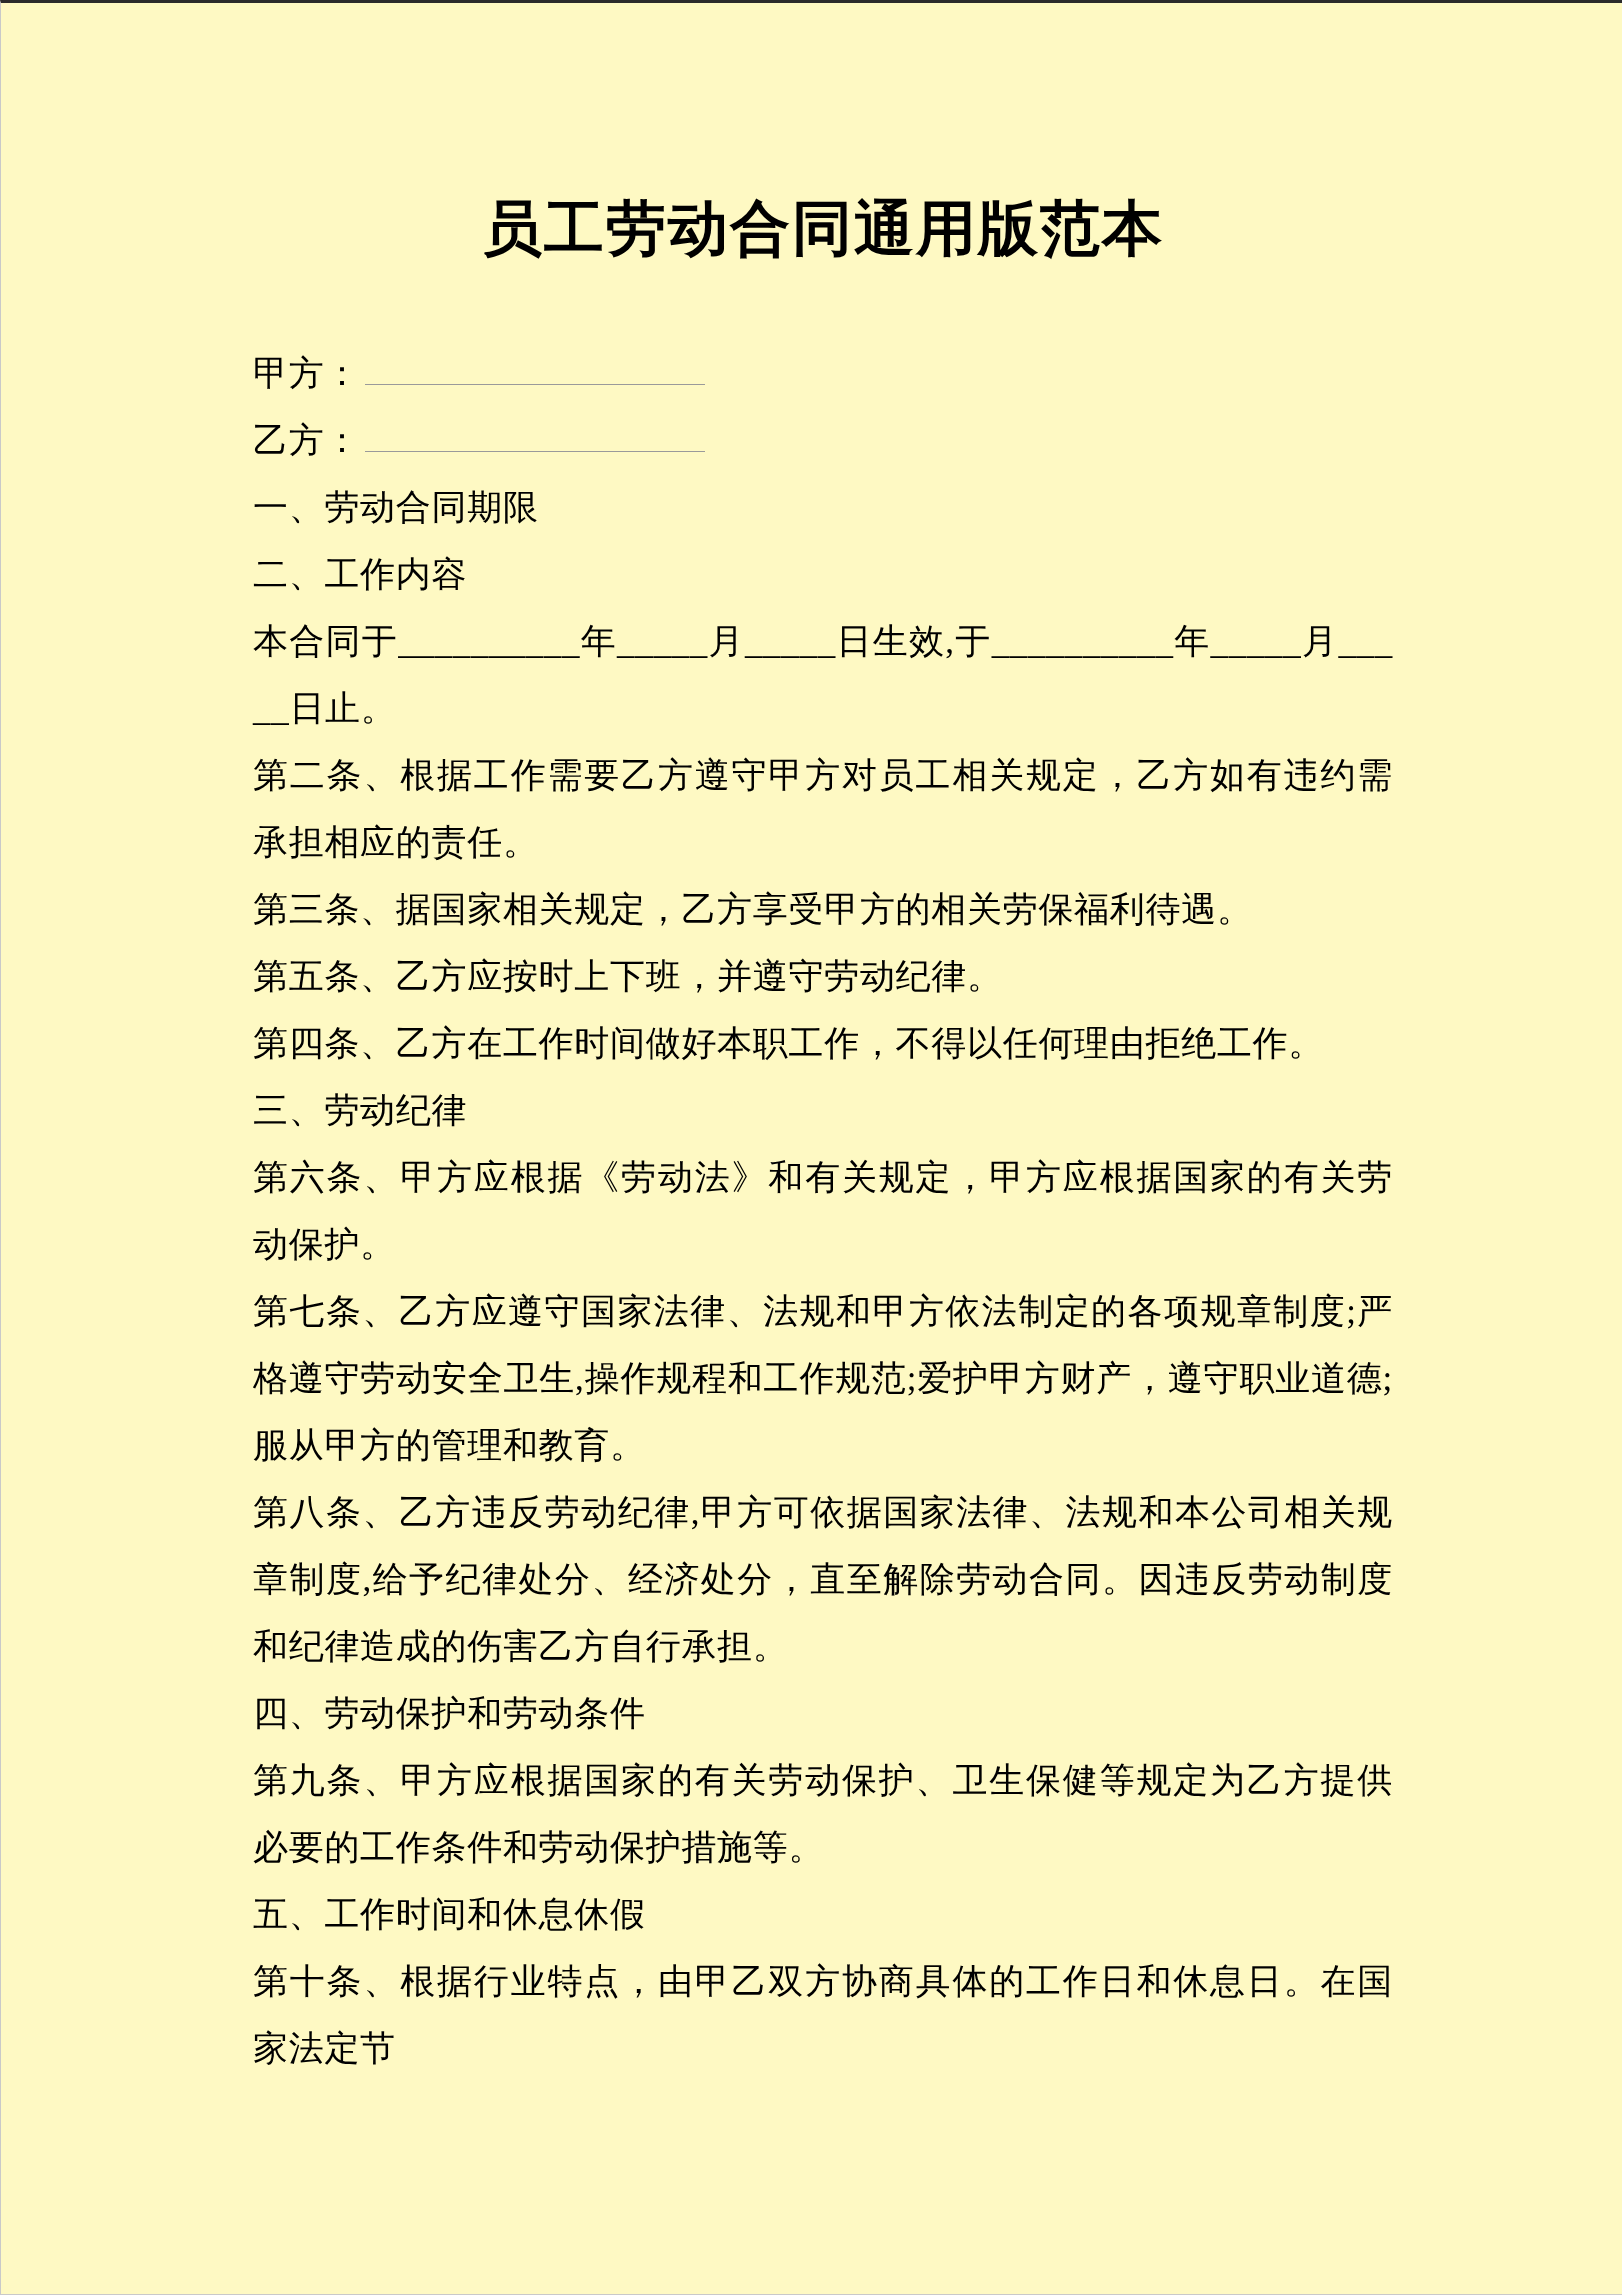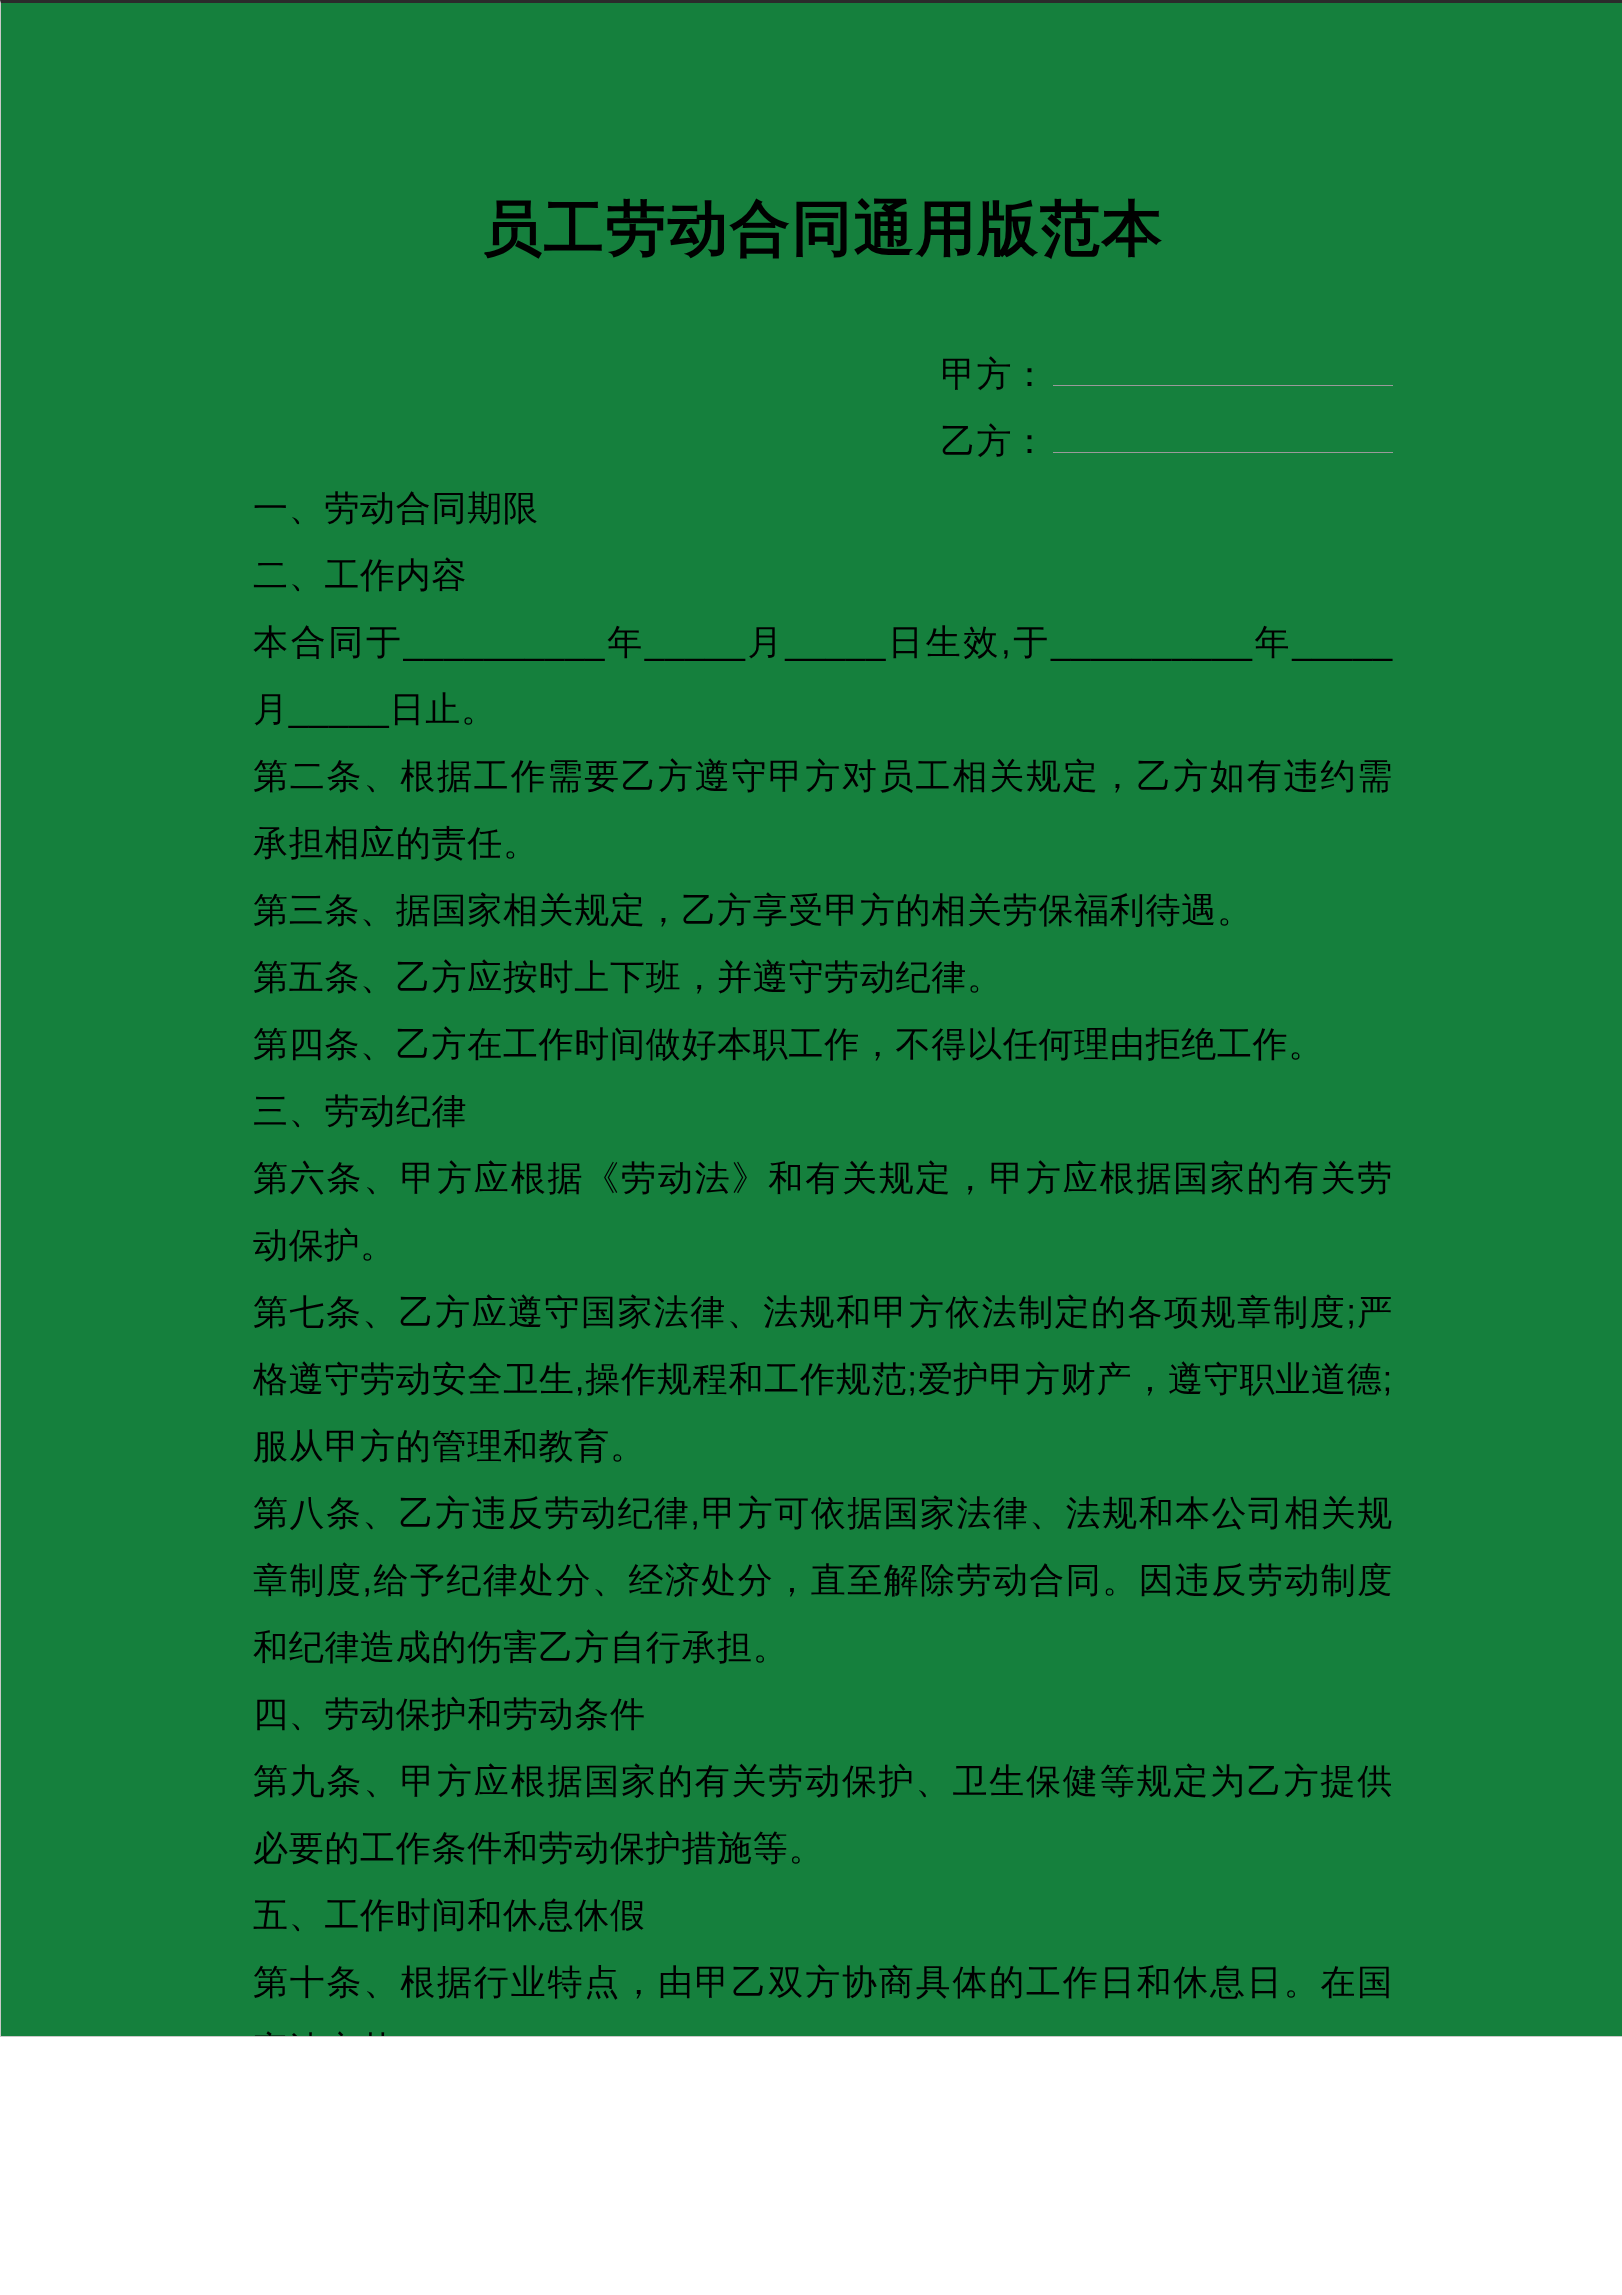--- a/index.html
+++ b/index.html
@@ -3,26 +3,26 @@
 <meta charset="utf-8">
 <style>
   html, body {
     margin: 0;
     padding: 0;
     background: #ffffff;
   }
   .page {
     position: relative;
     width: 1623px;
-    height: 2037px;
+    height: 2295px;
     box-sizing: border-box;
-    background: #15803d;
+    background: #fef9c3;
     border: 0.7px solid #c9c9c9;
     border-top: 3.9px solid #2b2b2b;
-    font-family: Liberation Sans, sans-serif;
+    font-family: Liberation Serif, serif;
     color: #000000;
     overflow: hidden;
   }
   .content {
     box-sizing: border-box;
     padding: 190px 229px 0 252px;
   }
   .doc-title {
     margin: 0 0 75px 0;
     text-align: center;
@@ -33,21 +33,21 @@
   }
   .para, .party-line {
     margin: 0;
     font-size: 35px;
     line-height: 67px;
     text-align: justify;
     letter-spacing: 0.7px;
     word-break: break-all;
   }
   .party-line {
-    text-align: right;
+    text-align: left;
   }
   .blank-underline {
     display: inline-block;
     width: 340px;
     height: 38px;
     margin-left: 5.2px;
     border-bottom: 1.3px solid #9a9a9a;
     vertical-align: baseline;
   }
 </style>

